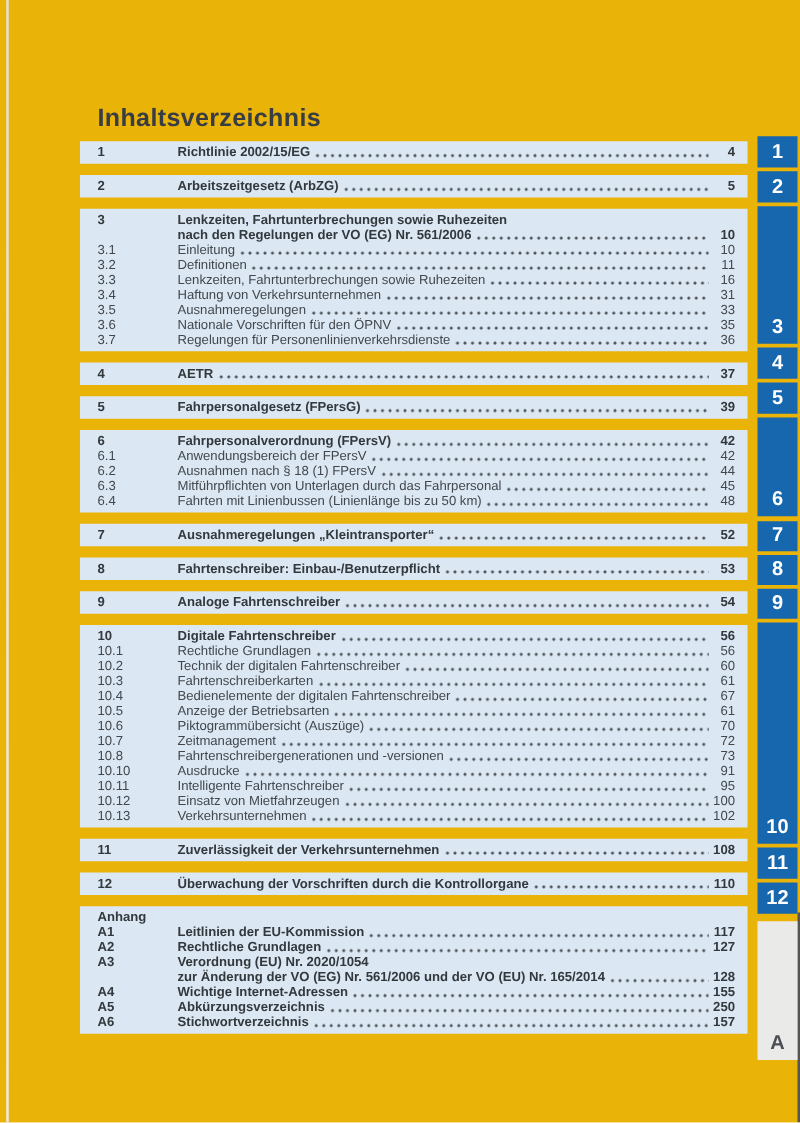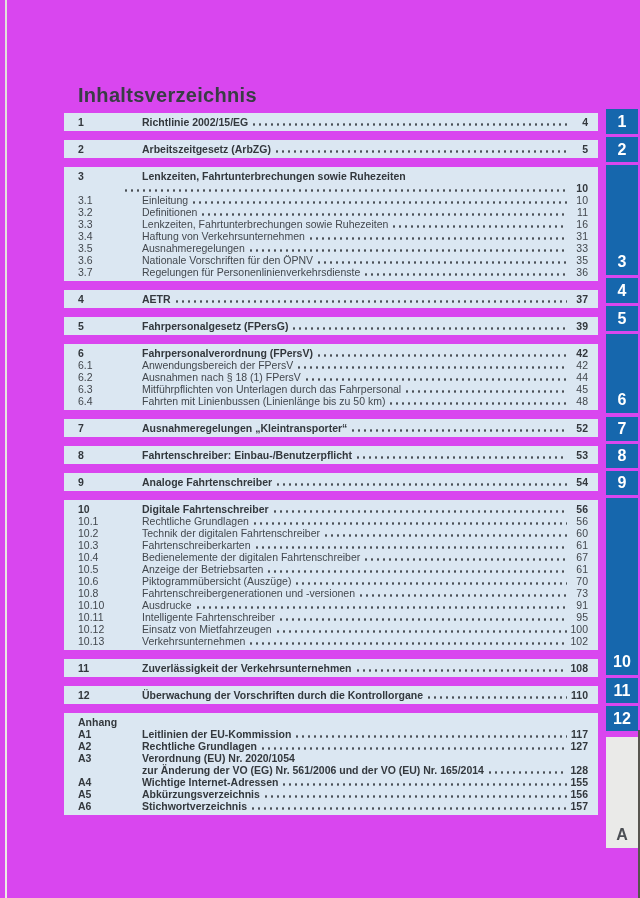--- a/index.html
+++ b/index.html
@@ -1,18 +1,18 @@
 <!DOCTYPE html>
 <html><head>
 <meta charset="utf-8">
 <style>
   html,body { margin:0; padding:0; background:#ffffff; }
   .canvas {
     position:relative; width:640px; height:898px;
-    background:#d946ef; overflow:hidden;
+    background:#eab308; overflow:hidden;
     font-family:"Liberation Sans", sans-serif;
   }
   .crease-left {
     position:absolute; left:5px; top:0; width:2px; height:100%;
     background:linear-gradient(#e2e0db, #edebe6);
   }
   .page-edge-right {
     position:absolute; right:0; top:730px; width:2px; height:168px;
     background:#57554f;
   }
@@ -96,20 +96,21 @@
         </div>
       </div>
 
       <div class="toc-group">
         <div class="row bold">
           <span class="num">3</span>
           <span class="txt">Lenkzeiten, Fahrtunterbrechungen sowie Ruhezeiten</span>
         </div>
         <div class="row bold">
           <span class="num"></span>
+          <span class="txt">nach den Regelungen der VO (EG) Nr. 561/2006</span>
           <span class="leader"></span>
           <span class="pg">10</span>
         </div>
         <div class="row">
           <span class="num">3.1</span>
           <span class="txt">Einleitung</span>
           <span class="leader"></span>
           <span class="pg">10</span>
         </div>
         <div class="row">
@@ -265,20 +266,26 @@
           <span class="leader"></span>
           <span class="pg">61</span>
         </div>
         <div class="row">
           <span class="num">10.6</span>
           <span class="txt">Piktogrammübersicht (Auszüge)</span>
           <span class="leader"></span>
           <span class="pg">70</span>
         </div>
         <div class="row">
+          <span class="num">10.7</span>
+          <span class="txt">Zeitmanagement</span>
+          <span class="leader"></span>
+          <span class="pg">72</span>
+        </div>
+        <div class="row">
           <span class="num">10.8</span>
           <span class="txt">Fahrtenschreibergenerationen und -versionen</span>
           <span class="leader"></span>
           <span class="pg">73</span>
         </div>
         <div class="row">
           <span class="num">10.10</span>
           <span class="txt">Ausdrucke</span>
           <span class="leader"></span>
           <span class="pg">91</span>
@@ -351,21 +358,21 @@
         <div class="row bold">
           <span class="num">A4</span>
           <span class="txt">Wichtige Internet-Adressen</span>
           <span class="leader"></span>
           <span class="pg">155</span>
         </div>
         <div class="row bold">
           <span class="num">A5</span>
           <span class="txt">Abkürzungsverzeichnis</span>
           <span class="leader"></span>
-          <span class="pg">156</span>
+          <span class="pg">250</span>
         </div>
         <div class="row bold">
           <span class="num">A6</span>
           <span class="txt">Stichwortverzeichnis</span>
           <span class="leader"></span>
           <span class="pg">157</span>
         </div>
       </div>
 
     </div>

